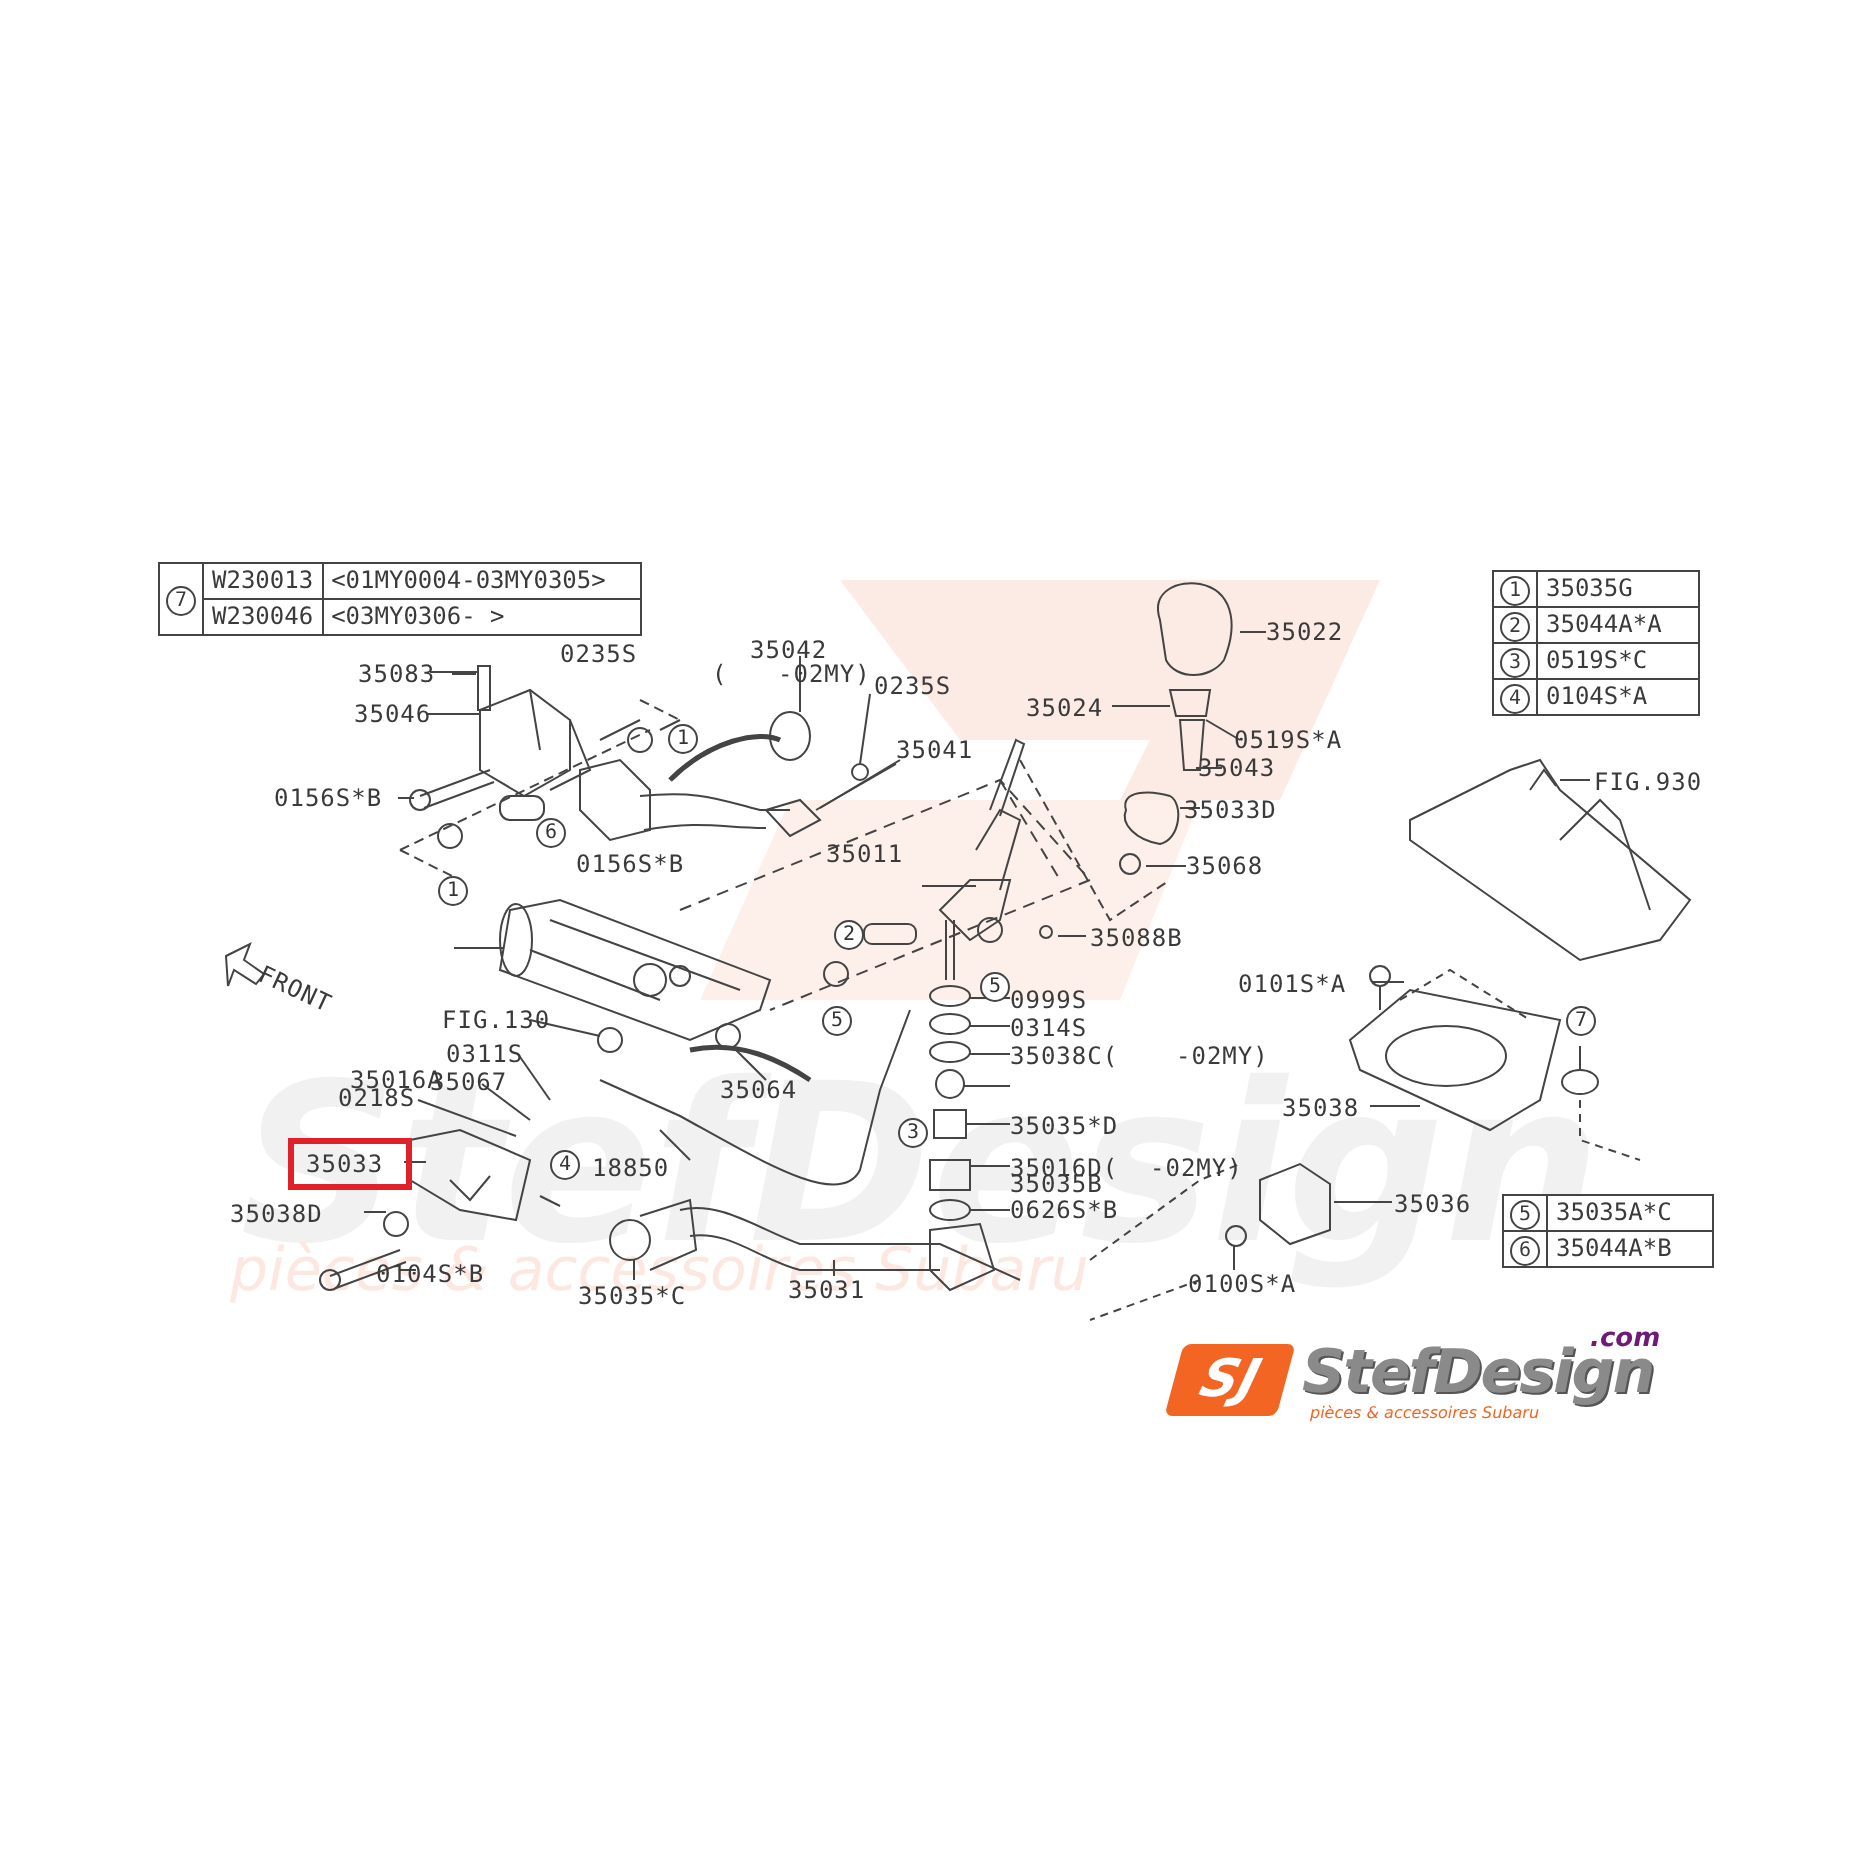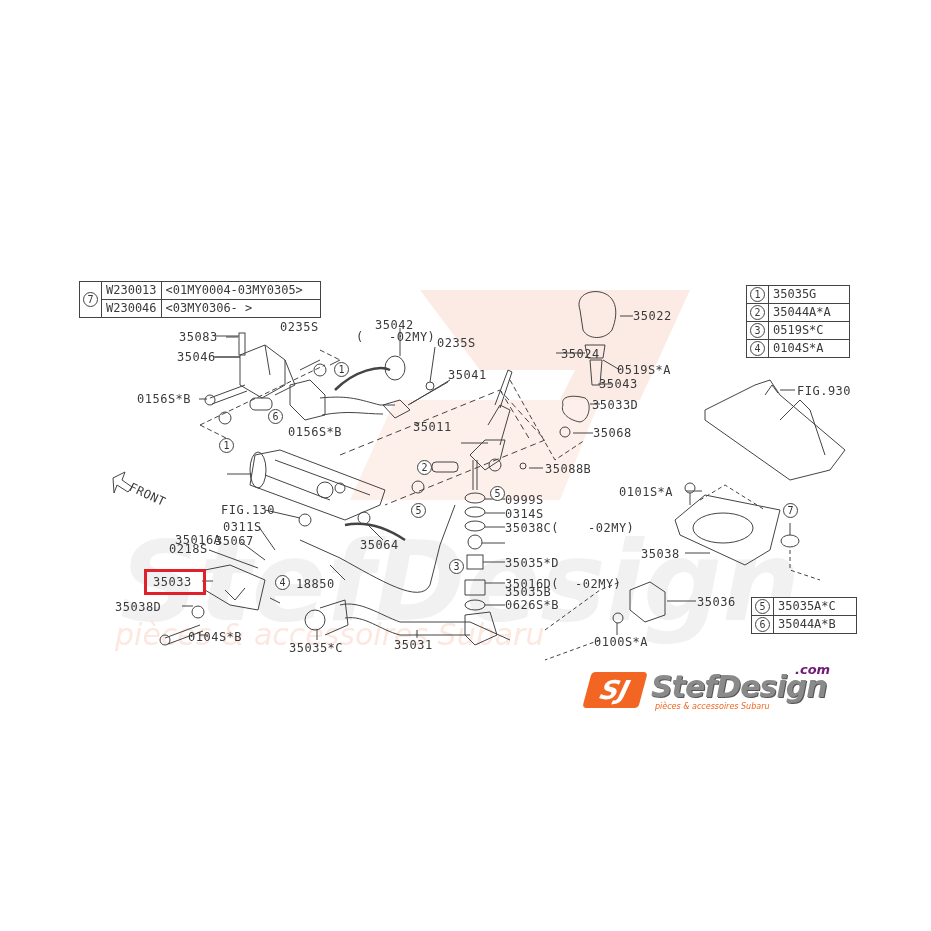--- a/index.html
+++ b/index.html
@@ -225,21 +225,21 @@
   <span class="lbl" style="left:280px;top:320px;">0235S</span>
   <span class="lbl" style="left:177px;top:350px;">35046</span>
   <span class="lbl" style="left:137px;top:392px;">0156S*B</span>
   <span class="lbl" style="left:375px;top:318px;">35042</span>
   <span class="lbl" style="left:356px;top:330px;">(</span>
   <span class="lbl" style="left:389px;top:330px;">-02MY)</span>
   <span class="lbl" style="left:437px;top:336px;">0235S</span>
   <span class="lbl" style="left:448px;top:368px;">35041</span>
   <span class="lbl" style="left:288px;top:425px;">0156S*B</span>
   <span class="lbl" style="left:633px;top:309px;">35022</span>
-  <span class="lbl" style="left:513px;top:347px;margin-left:48px;">35024</span>
+  <span class="lbl" style="left:513px;top:347px;">35024</span>
   <span class="lbl" style="left:617px;top:363px;">0519S*A</span>
   <span class="lbl" style="left:599px;top:377px;">35043</span>
   <span class="lbl" style="left:592px;top:398px;">35033D</span>
   <span class="lbl" style="left:593px;top:426px;">35068</span>
   <span class="lbl" style="left:413px;top:420px;text-align:right;">35011</span>
   <span class="lbl" style="left:545px;top:462px;">35088B</span>
   <span class="lbl" style="left:175px;top:490px;margin-top:43px;">35016A</span>
   <span class="lbl" style="left:133px;top:480px;transform:rotate(25deg);transform-origin:left top;">FRONT</span>
   <span class="lbl" style="left:221px;top:503px;">FIG.130</span>
   <span class="lbl" style="left:223px;top:520px;">0311S</span>

